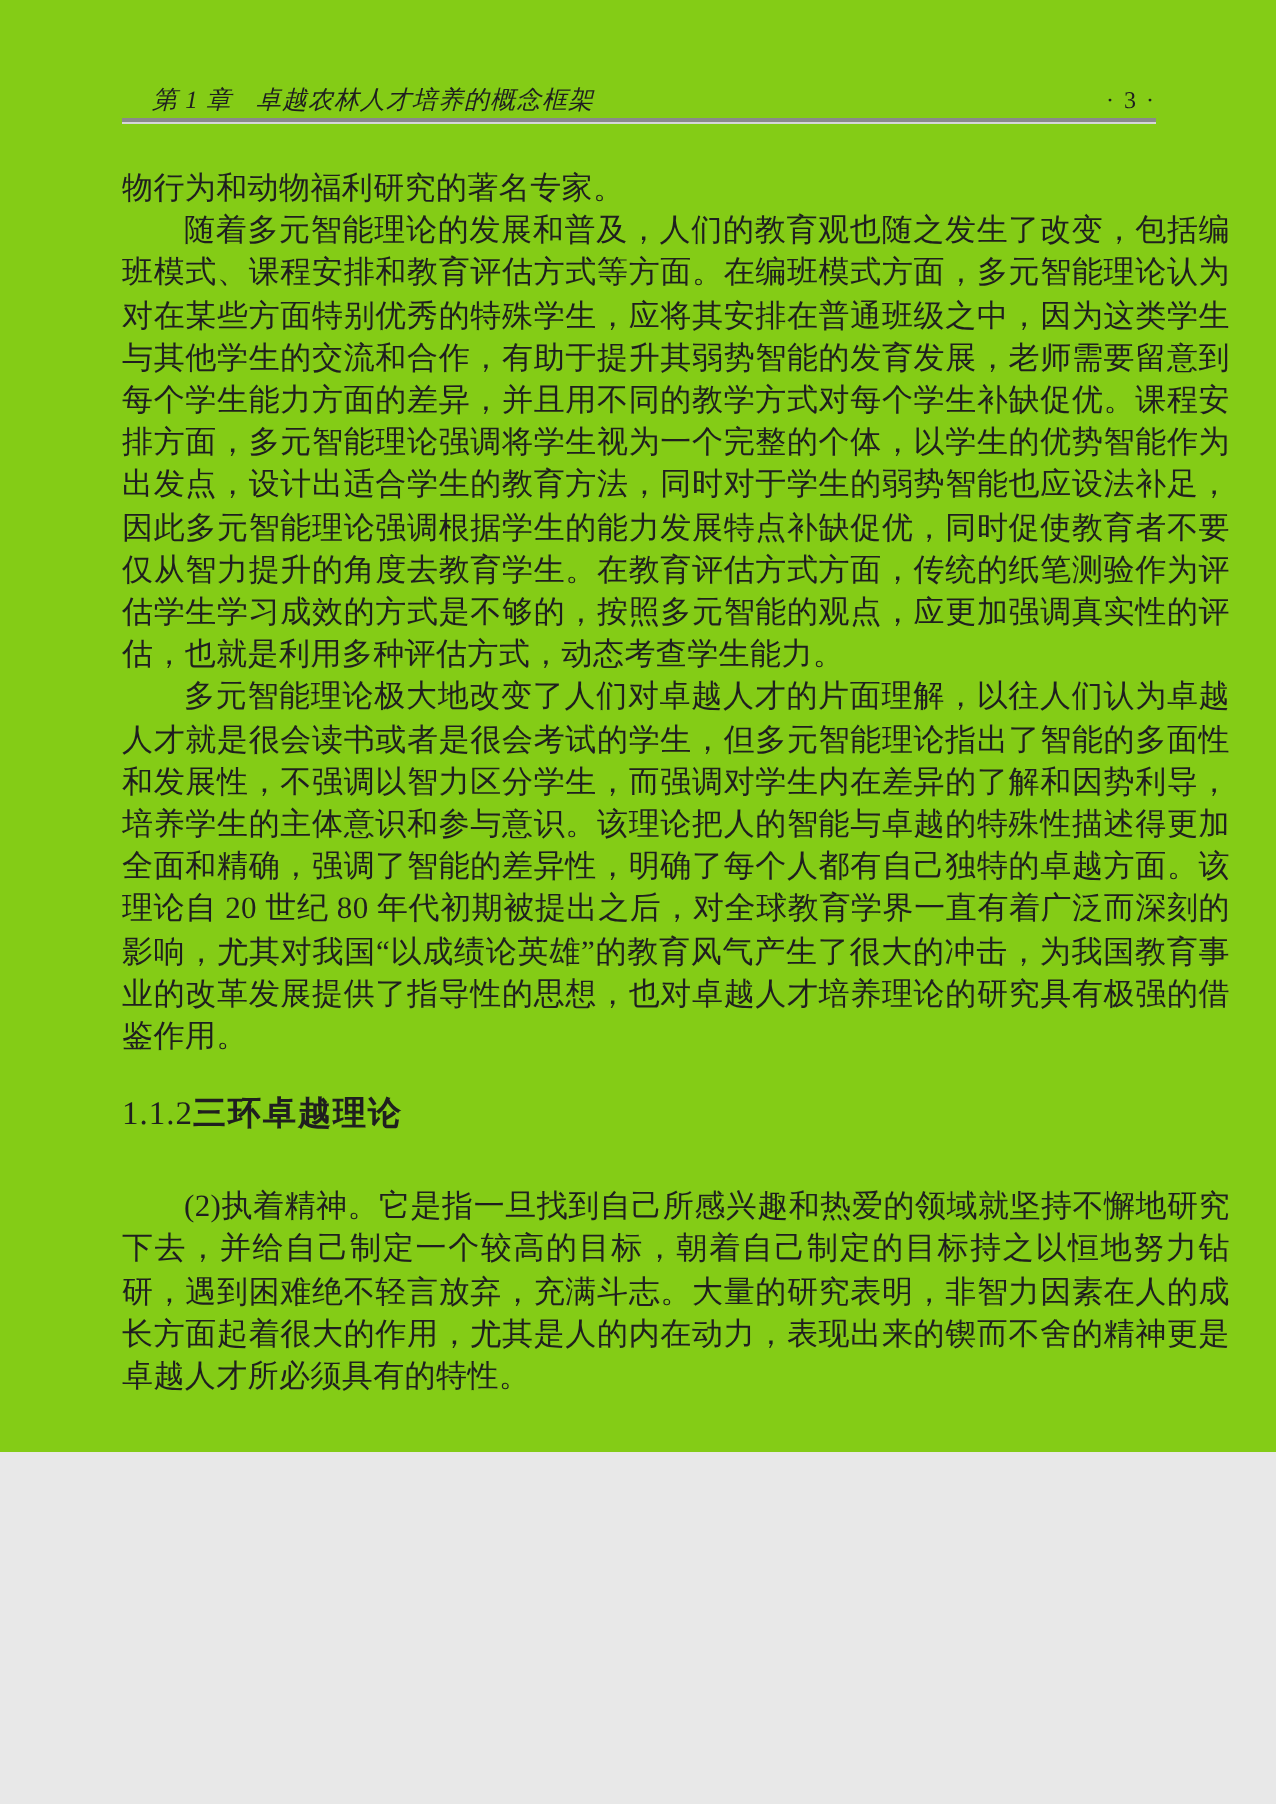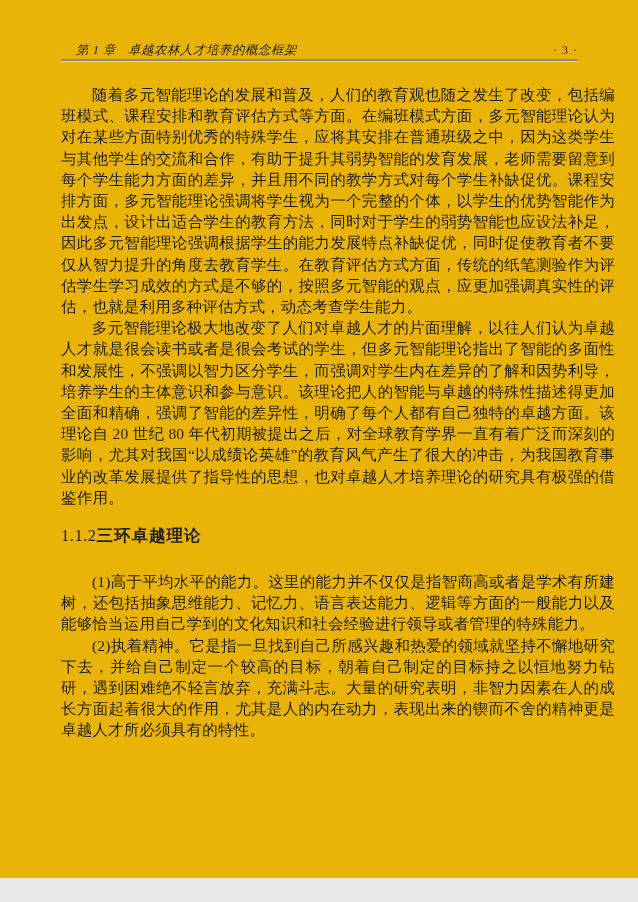--- a/index.html
+++ b/index.html
@@ -3,23 +3,23 @@
 <meta charset="utf-8">
 <style>
   html, body {
     margin: 0;
     padding: 0;
     background: #e8e8e8;
   }
   .page {
     position: relative;
     width: 638px;
-    height: 878px;
+    height: 726px;
     margin: 0 auto;
-    background: #eab308;
+    background: #84cc16;
     color: #1f1f1f;
     font-family: "Liberation Serif", "DejaVu Serif", serif;
     overflow: hidden;
   }
   
   .running-header {
     position: absolute;
     left: 61px;
     top: 42px;
     width: 517px;
@@ -96,24 +96,24 @@
 
   <div class="running-header">
     <div class="header-left">
       <span class="chapter-label">第 1 章</span><span class="chapter-title">卓越农林人才培养的概念框架</span>
     </div>
     <div class="header-right">· 3 ·</div>
   </div>
   <div class="header-rule"></div>
 
   <div class="text-block">
+    <p class="para no-indent">物行为和动物福利研究的著名专家。</p>
     <p class="para">随着多元智能理论的发展和普及，人们的教育观也随之发生了改变，包括编班模式、课程安排和教育评估方式等方面。在编班模式方面，多元智能理论认为对在某些方面特别优秀的特殊学生，应将其安排在普通班级之中，因为这类学生与其他学生的交流和合作，有助于提升其弱势智能的发育发展，老师需要留意到每个学生能力方面的差异，并且用不同的教学方式对每个学生补缺促优。课程安排方面，多元智能理论强调将学生视为一个完整的个体，以学生的优势智能作为出发点，设计出适合学生的教育方法，同时对于学生的弱势智能也应设法补足，因此多元智能理论强调根据学生的能力发展特点补缺促优，同时促使教育者不要仅从智力提升的角度去教育学生。在教育评估方式方面，传统的纸笔测验作为评估学生学习成效的方式是不够的，按照多元智能的观点，应更加强调真实性的评估，也就是利用多种评估方式，动态考查学生能力。</p>
     <p class="para">多元智能理论极大地改变了人们对卓越人才的片面理解，以往人们认为卓越人才就是很会读书或者是很会考试的学生，但多元智能理论指出了智能的多面性和发展性，不强调以智力区分学生，而强调对学生内在差异的了解和因势利导，培养学生的主体意识和参与意识。该理论把人的智能与卓越的特殊性描述得更加全面和精确，强调了智能的差异性，明确了每个人都有自己独特的卓越方面。该理论自 20 世纪 80 年代初期被提出之后，对全球教育学界一直有着广泛而深刻的影响，尤其对我国“以成绩论英雄”的教育风气产生了很大的冲击，为我国教育事业的改革发展提供了指导性的思想，也对卓越人才培养理论的研究具有极强的借鉴作用。</p>
 
     <h2 class="section-heading">
       <span class="sec-num">1.1.2</span><span class="sec-title">三环卓越理论</span>
     </h2>
 
-    <p class="para">(1)高于平均水平的能力。这里的能力并不仅仅是指智商高或者是学术有所建树，还包括抽象思维能力、记忆力、语言表达能力、逻辑等方面的一般能力以及能够恰当运用自己学到的文化知识和社会经验进行领导或者管理的特殊能力。</p>
     <p class="para">(2)执着精神。它是指一旦找到自己所感兴趣和热爱的领域就坚持不懈地研究下去，并给自己制定一个较高的目标，朝着自己制定的目标持之以恒地努力钻研，遇到困难绝不轻言放弃，充满斗志。大量的研究表明，非智力因素在人的成长方面起着很大的作用，尤其是人的内在动力，表现出来的锲而不舍的精神更是卓越人才所必须具有的特性。</p>
   </div>
 
 </div>
 
 </body></html>

